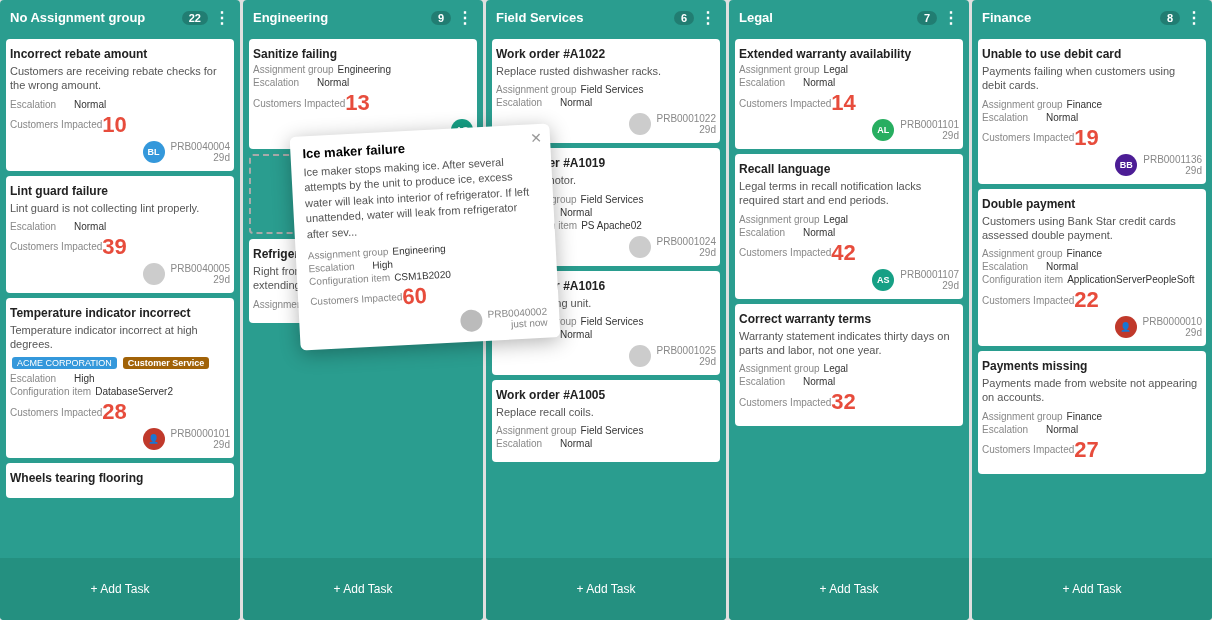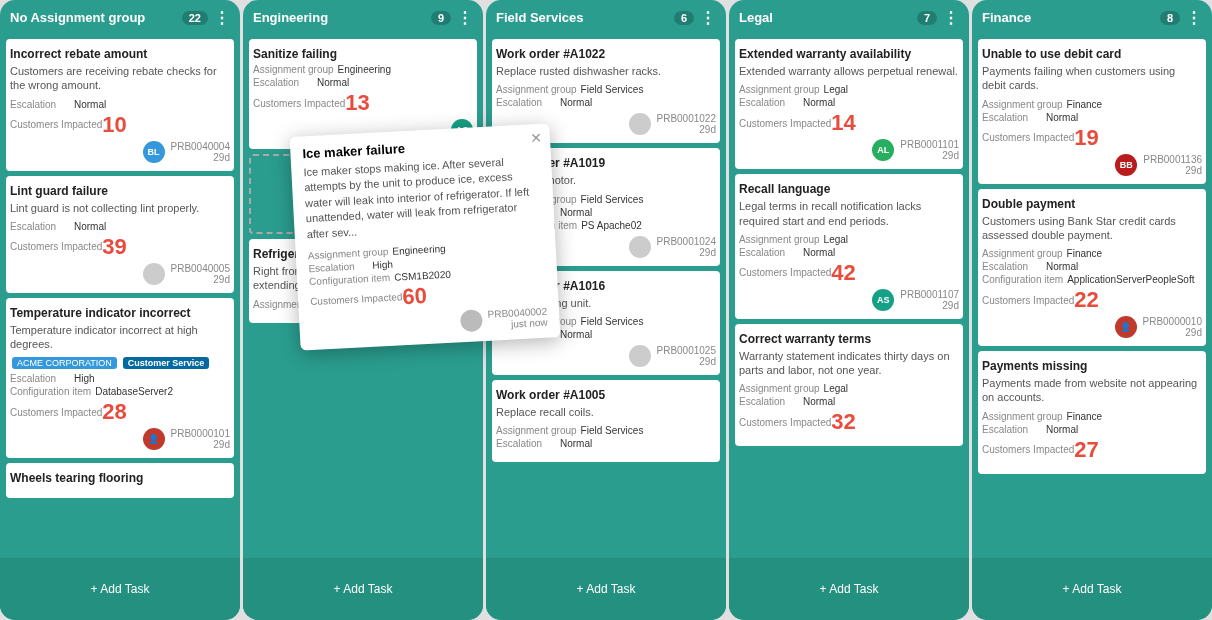--- a/index.html
+++ b/index.html
@@ -16,21 +16,21 @@
       display: flex;
       width: 100%;
       height: 100%;
       gap: 3px;
     }
     .column {
       flex: 1;
       background: #2a9d8f;
       display: flex;
       flex-direction: column;
-      border-radius: 15px;
+      border-radius: 4px;
       overflow: hidden;
       min-width: 0;
     }
     .col-header {
       display: flex;
       align-items: center;
       padding: 8px 10px;
       color: white;
       font-weight: bold;
       font-size: 13px;
@@ -128,21 +128,21 @@
       display: flex;
       align-items: center;
       justify-content: center;
       color: white;
       font-size: 9px;
       font-weight: bold;
       flex-shrink: 0;
     }
     .avatar-blue { background: #3498db; }
     .avatar-green { background: #27ae60; }
-    .avatar-orange { background: #b91c1c; }
+    .avatar-orange { background: #4c1d95; }
     .avatar-gray { background: #95a5a6; }
     .avatar-teal { background: #16a085; }
     .avatar-purple { background: #8e44ad; }
     .avatar-red { background: #e74c3c; }
     .avatar-photo {
       width: 22px;
       height: 22px;
       border-radius: 50%;
       background: #c0392b;
       display: flex;
@@ -190,21 +190,21 @@
       margin-bottom: 8px;
       line-height: 1.4;
     }
     .board-wrapper {
       position: relative;
       display: flex;
       width: 100%;
       height: 100%;
     }
     .tooltip-badge {
-      background: #0369a1;
+      background: #a16207;
       color: white;
       border-radius: 3px;
       padding: 1px 5px;
       font-size: 9px;
       font-weight: bold;
     }
     .tooltip-company {
       background: #3498db;
       color: white;
       border-radius: 3px;
@@ -409,21 +409,20 @@
       </div>
       <div class="column">
         <div class="col-header">
     <span class="col-title">Legal</span>
     <span class="col-count">7</span>
     <span class="col-menu">⋮</span>
   </div>
         <div class="cards-area">
           <div class="card">
             <div class="card-title">Extended warranty availability</div>
-            <div class="card-desc">Extended warranty allows perpetual renewal.</div>
             <div class="card-row">
               <span class="card-label">Assignment group</span>
               <span class="card-value">Legal</span>
             </div>
             <div class="card-row">
               <span class="card-label">Escalation</span>
               <span class="card-value">Normal</span>
             </div>
             <div class="card-impacted-row">
               <span class="card-impacted-label">Customers Impacted</span>

